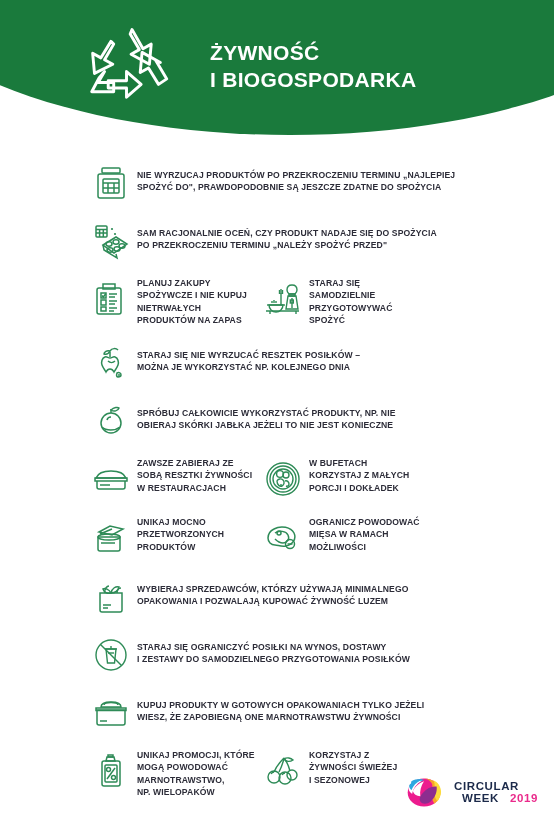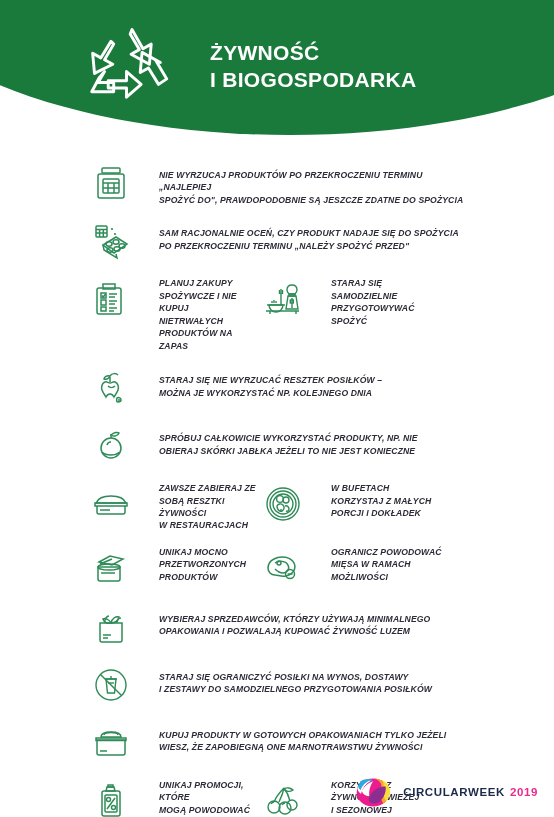--- a/index.html
+++ b/index.html
@@ -66,22 +66,21 @@
     display: flex;
     align-items: flex-start;
     width: 554px;
     margin-bottom: 13px;
   }
   .row.wide { margin-bottom: 12px; }
 
   .cell {
     display: flex;
     align-items: flex-start;
-    gap: 25px;
-    font-style: italic;
+    gap: 3px;
   }
   .cell.left  { width: 260px; padding-left: 88px; }
   .cell.right { width: 220px; padding-left: 0px; }
   .cell.full  { width: 466px; padding-left: 88px; }
 
   .icon-box {
     width: 46px;
     min-width: 46px;
     height: 46px;
     display: flex;
@@ -115,36 +114,37 @@
     position: absolute;
     right: 16px;
     bottom: 8px;
     display: flex;
     align-items: center;
     gap: 7px;
   }
   .logo-mark { width: 46px; height: 33px; display: block; }
   .logo-text {
     display: flex;
-    flex-direction: row;
+    flex-direction: column;
     line-height: 1.0;
   }
   .logo-line1 {
     font-size: 11.5px;
     font-weight: bold;
     color: #1c2a4a;
     letter-spacing: 0.6px;
   }
   .logo-line2 {
     font-size: 11.5px;
     font-weight: bold;
     color: #1c2a4a;
     letter-spacing: 0.6px;
     display: flex;
-    gap: 5px;
+    gap: 11px;
+    margin-left: 8px;
   }
   .logo-year { color: #ea2a8b; }
 </style>
 </head>
 <body>
 
 <div id="page">
 
   <div class="header">
     <div class="header-shape"></div>

